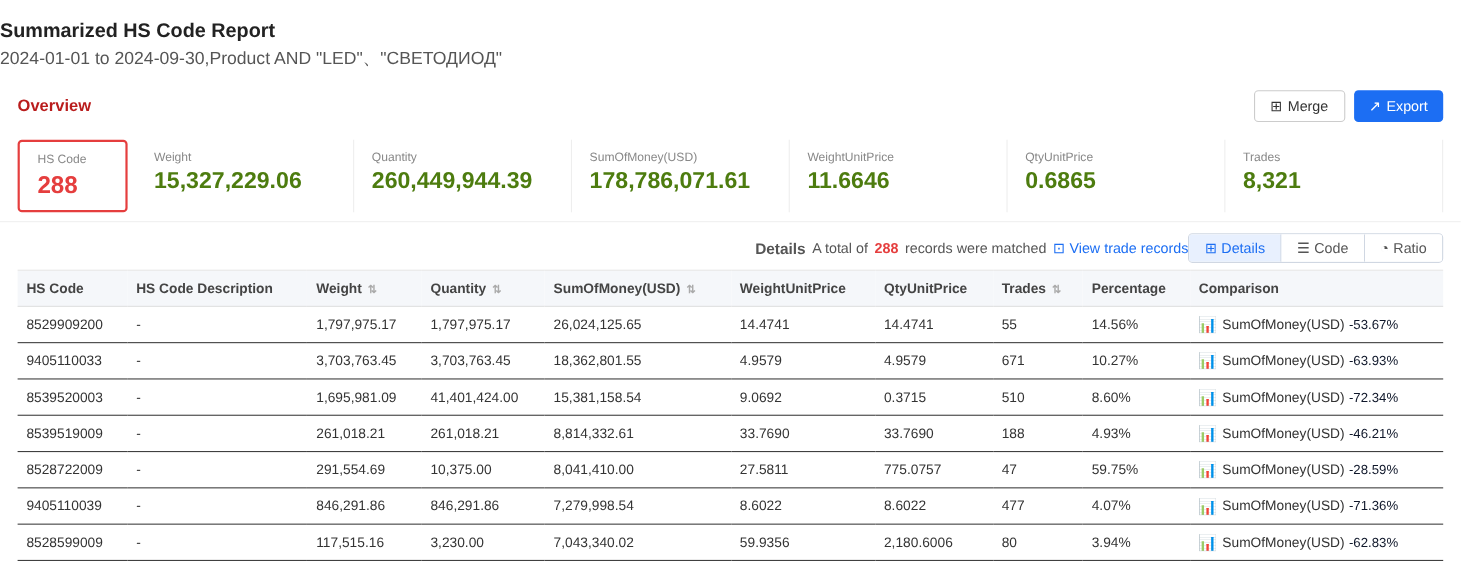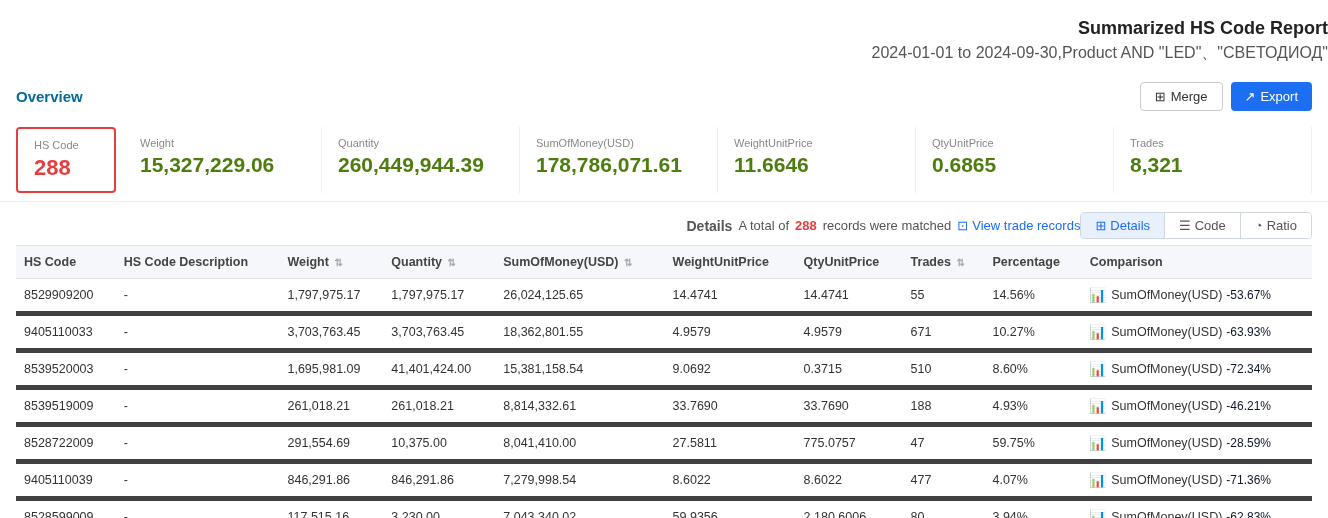--- a/index.html
+++ b/index.html
@@ -1,25 +1,25 @@
 <!DOCTYPE html>
 <html><head>
   <meta charset="utf-8">
   <style>
     * { box-sizing: border-box; margin: 0; padding: 0; }
     body { font-family: -apple-system, BlinkMacSystemFont, 'Segoe UI', Arial, sans-serif; background: #fff; color: #333; font-size: 13px; }
     
     .page { width: 1328px; min-height: 518px; background: #fff; padding: 0; }
     
-    .header { text-align: right; padding: 18px 0 10px; }
+    .header { text-align: left; padding: 18px 0 10px; }
     .header-title { font-size: 18px; font-weight: 600; color: #222; }
     .header-sub { font-size: 16px; color: #555; margin-top: 4px; }
     
     .section-bar { display: flex; align-items: center; justify-content: space-between; padding: 8px 16px; }
-    .section-label { font-size: 15px; font-weight: 600; color: #0369a1; }
+    .section-label { font-size: 15px; font-weight: 600; color: #b91c1c; }
     .action-buttons { display: flex; gap: 8px; }
     .btn-merge { display: flex; align-items: center; gap: 5px; border: 1px solid #ccc; background: #fff; color: #333; padding: 6px 14px; border-radius: 4px; cursor: pointer; font-size: 13px; }
     .btn-export { display: flex; align-items: center; gap: 5px; background: #1c6ef3; color: #fff; border: none; padding: 6px 14px; border-radius: 4px; cursor: pointer; font-size: 13px; }
     
     .stats-row { display: flex; gap: 0; padding: 8px 16px; border-bottom: 1px solid #f0f0f0; }
     .stat-card { flex: 1; padding: 10px 16px; border-right: 1px solid #eee; }
     .stat-card:first-child { border: 2px solid #e53e3e; border-radius: 4px; margin-right: 8px; flex: 0 0 auto; min-width: 100px; }
     .stat-label { font-size: 11px; color: #888; margin-bottom: 4px; }
     .stat-value { font-size: 21px; font-weight: 700; color: #4d7c0f; }
     .stat-card:first-child .stat-value { color: #e53e3e; font-size: 22px; }
@@ -29,21 +29,21 @@
     .details-left .count-red { color: #e53e3e; font-weight: 600; }
     .details-right { display: flex; border: 1px solid #d0d7e2; border-radius: 4px; overflow: hidden; }
     .tab-btn { display: flex; align-items: center; gap: 4px; padding: 5px 14px; font-size: 13px; color: #555; background: #fff; border: none; cursor: pointer; border-right: 1px solid #d0d7e2; }
     .tab-btn:last-child { border-right: none; }
     .tab-btn.active { background: #e8f0fe; color: #1c6ef3; }
     .view-link { display: flex; align-items: center; gap: 4px; color: #1c6ef3; font-size: 13px; cursor: pointer; text-decoration: none; }
     
     .table-wrap { padding: 0 16px; overflow-x: auto; }
     table { width: 100%; border-collapse: collapse; font-size: 12.5px; }
     thead th { background: #f5f7fa; padding: 9px 8px; text-align: left; font-weight: 600; color: #444; border-bottom: 1px solid #e0e0e0; border-top: 1px solid #e0e0e0; white-space: nowrap; }
-    tbody tr { border-bottom: 5px solid #404040; }
+    tbody tr { border-bottom: 1px solid #404040; }
     tbody td { padding: 8px 8px; color: #333; white-space: nowrap; }
     .sort-icon { font-size: 10px; color: #aaa; margin-left: 2px; }
     .decrease { color: #0f172a; font-size: 12px; }
     .comparison-cell { display: flex; align-items: center; gap: 4px; }
   </style>
 </head>
 <body>
 
 <div class="page">
 

